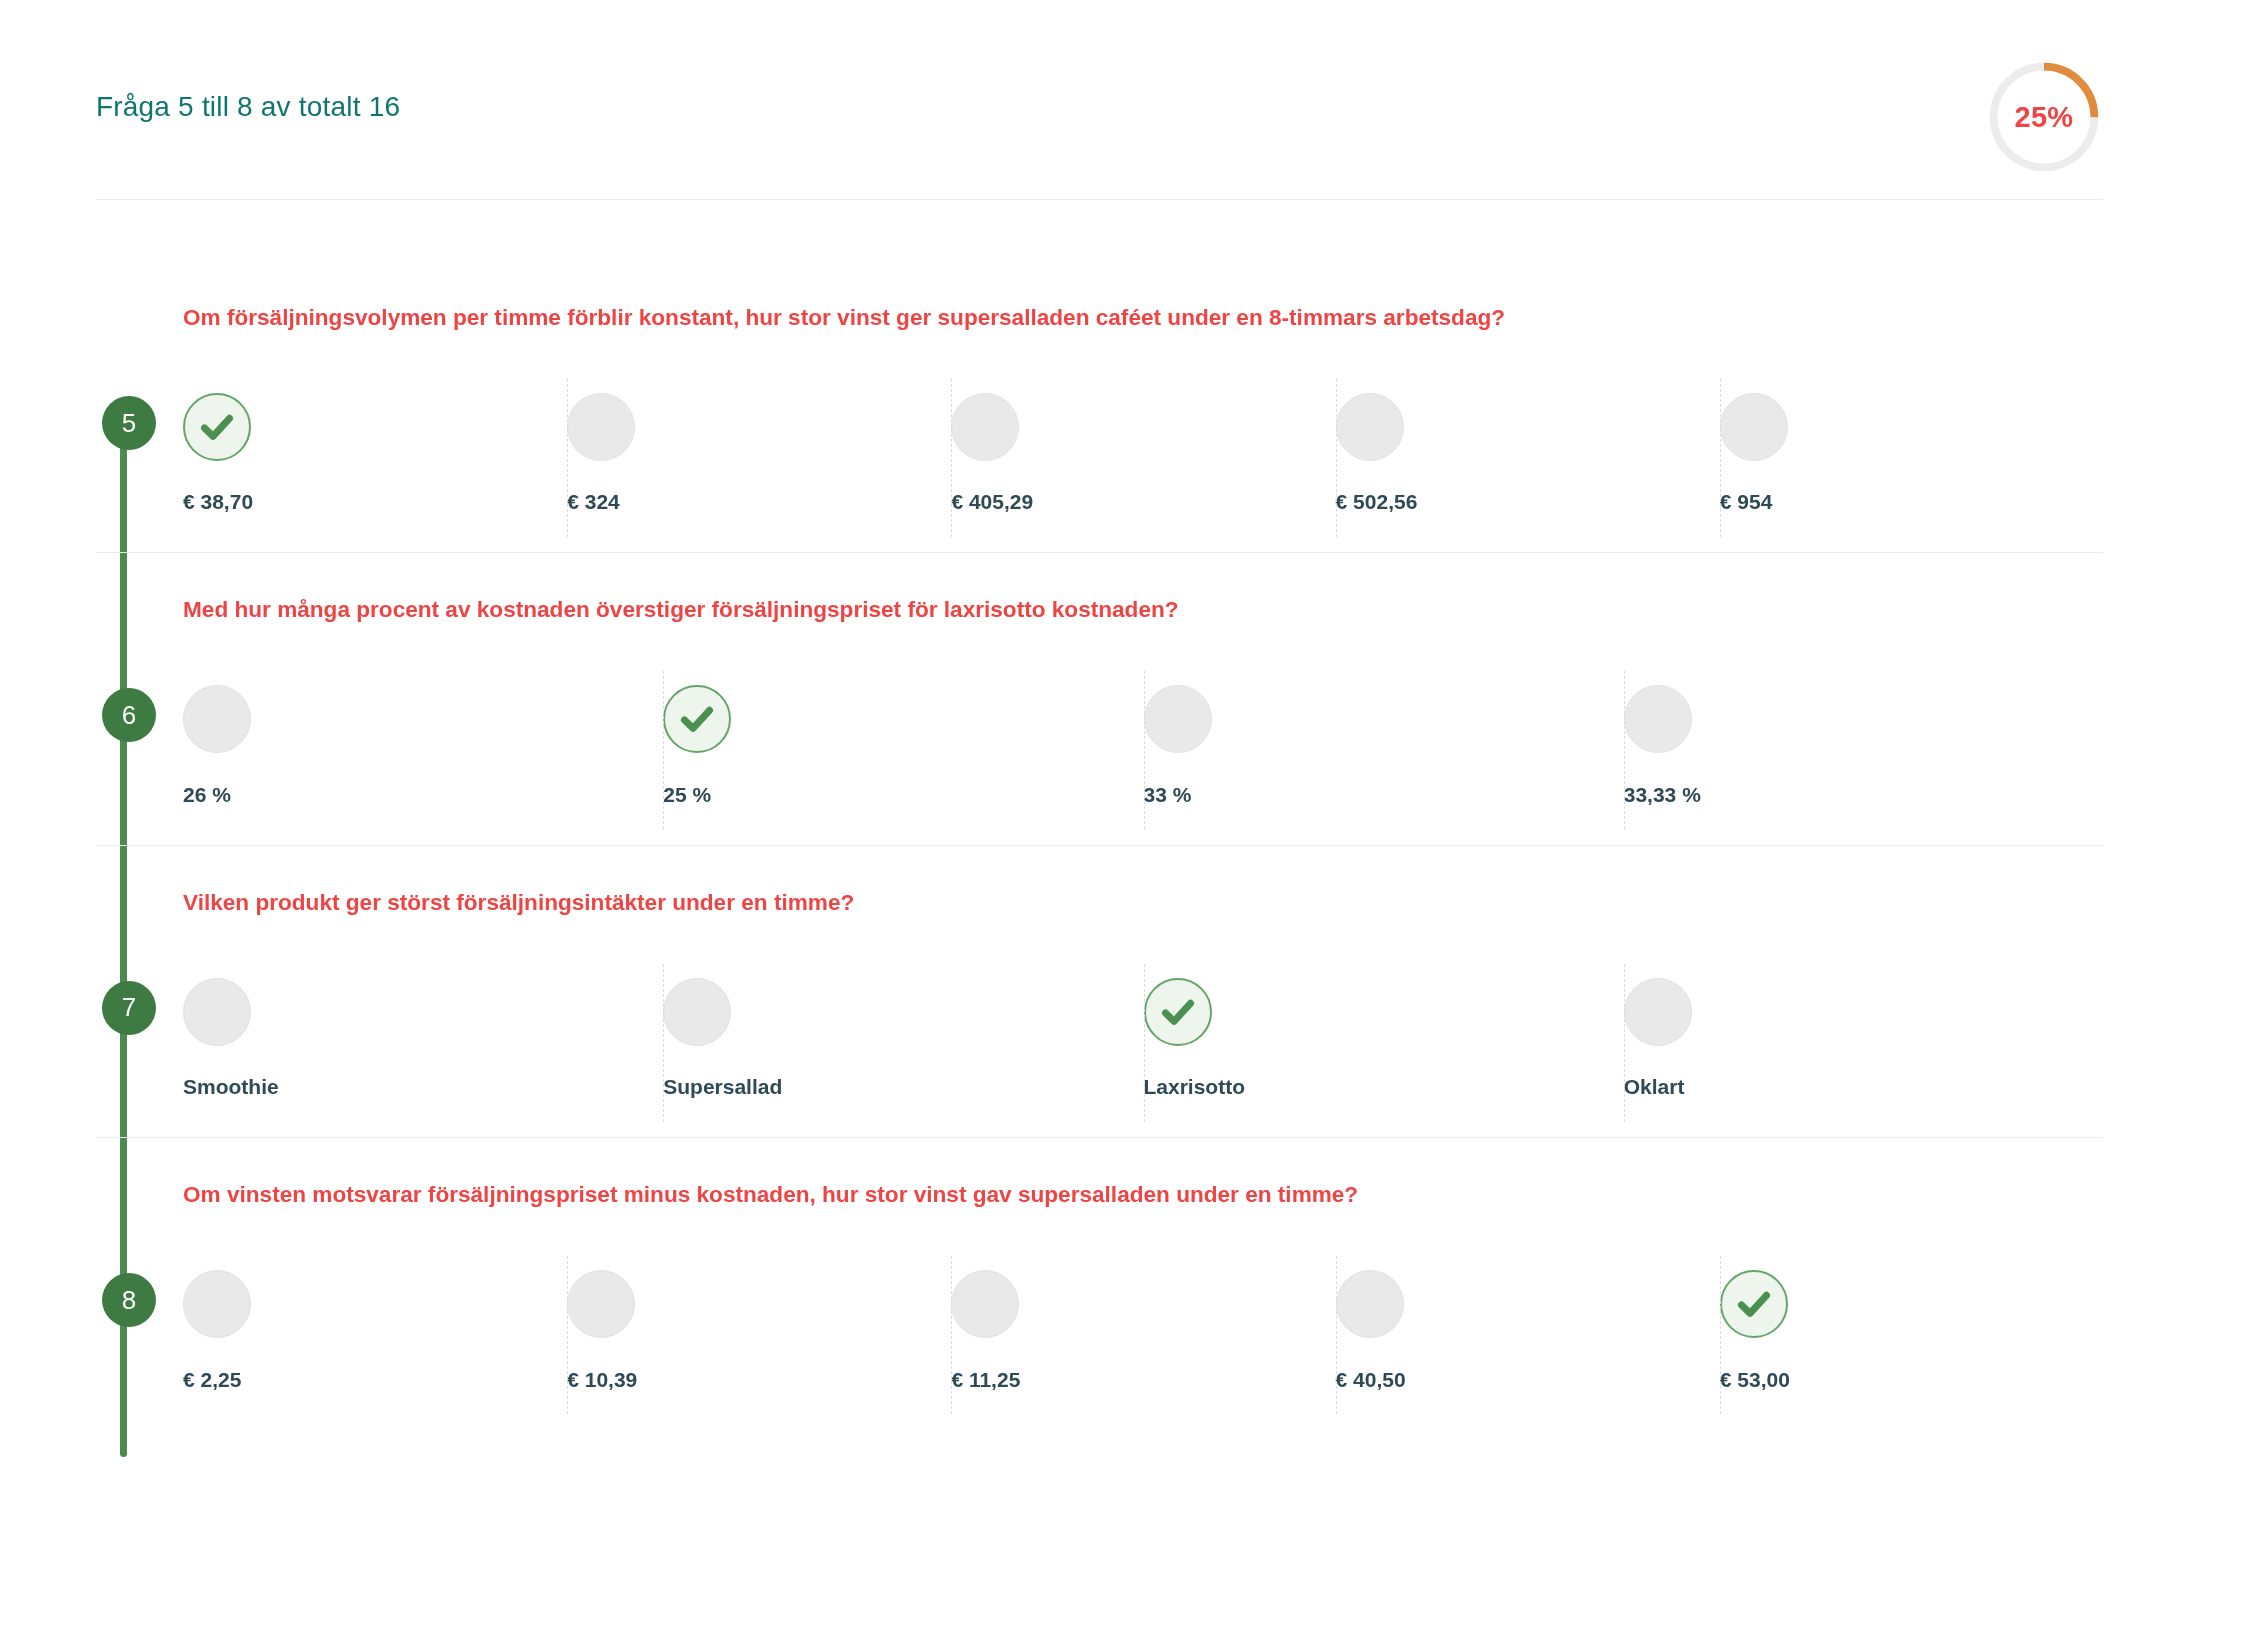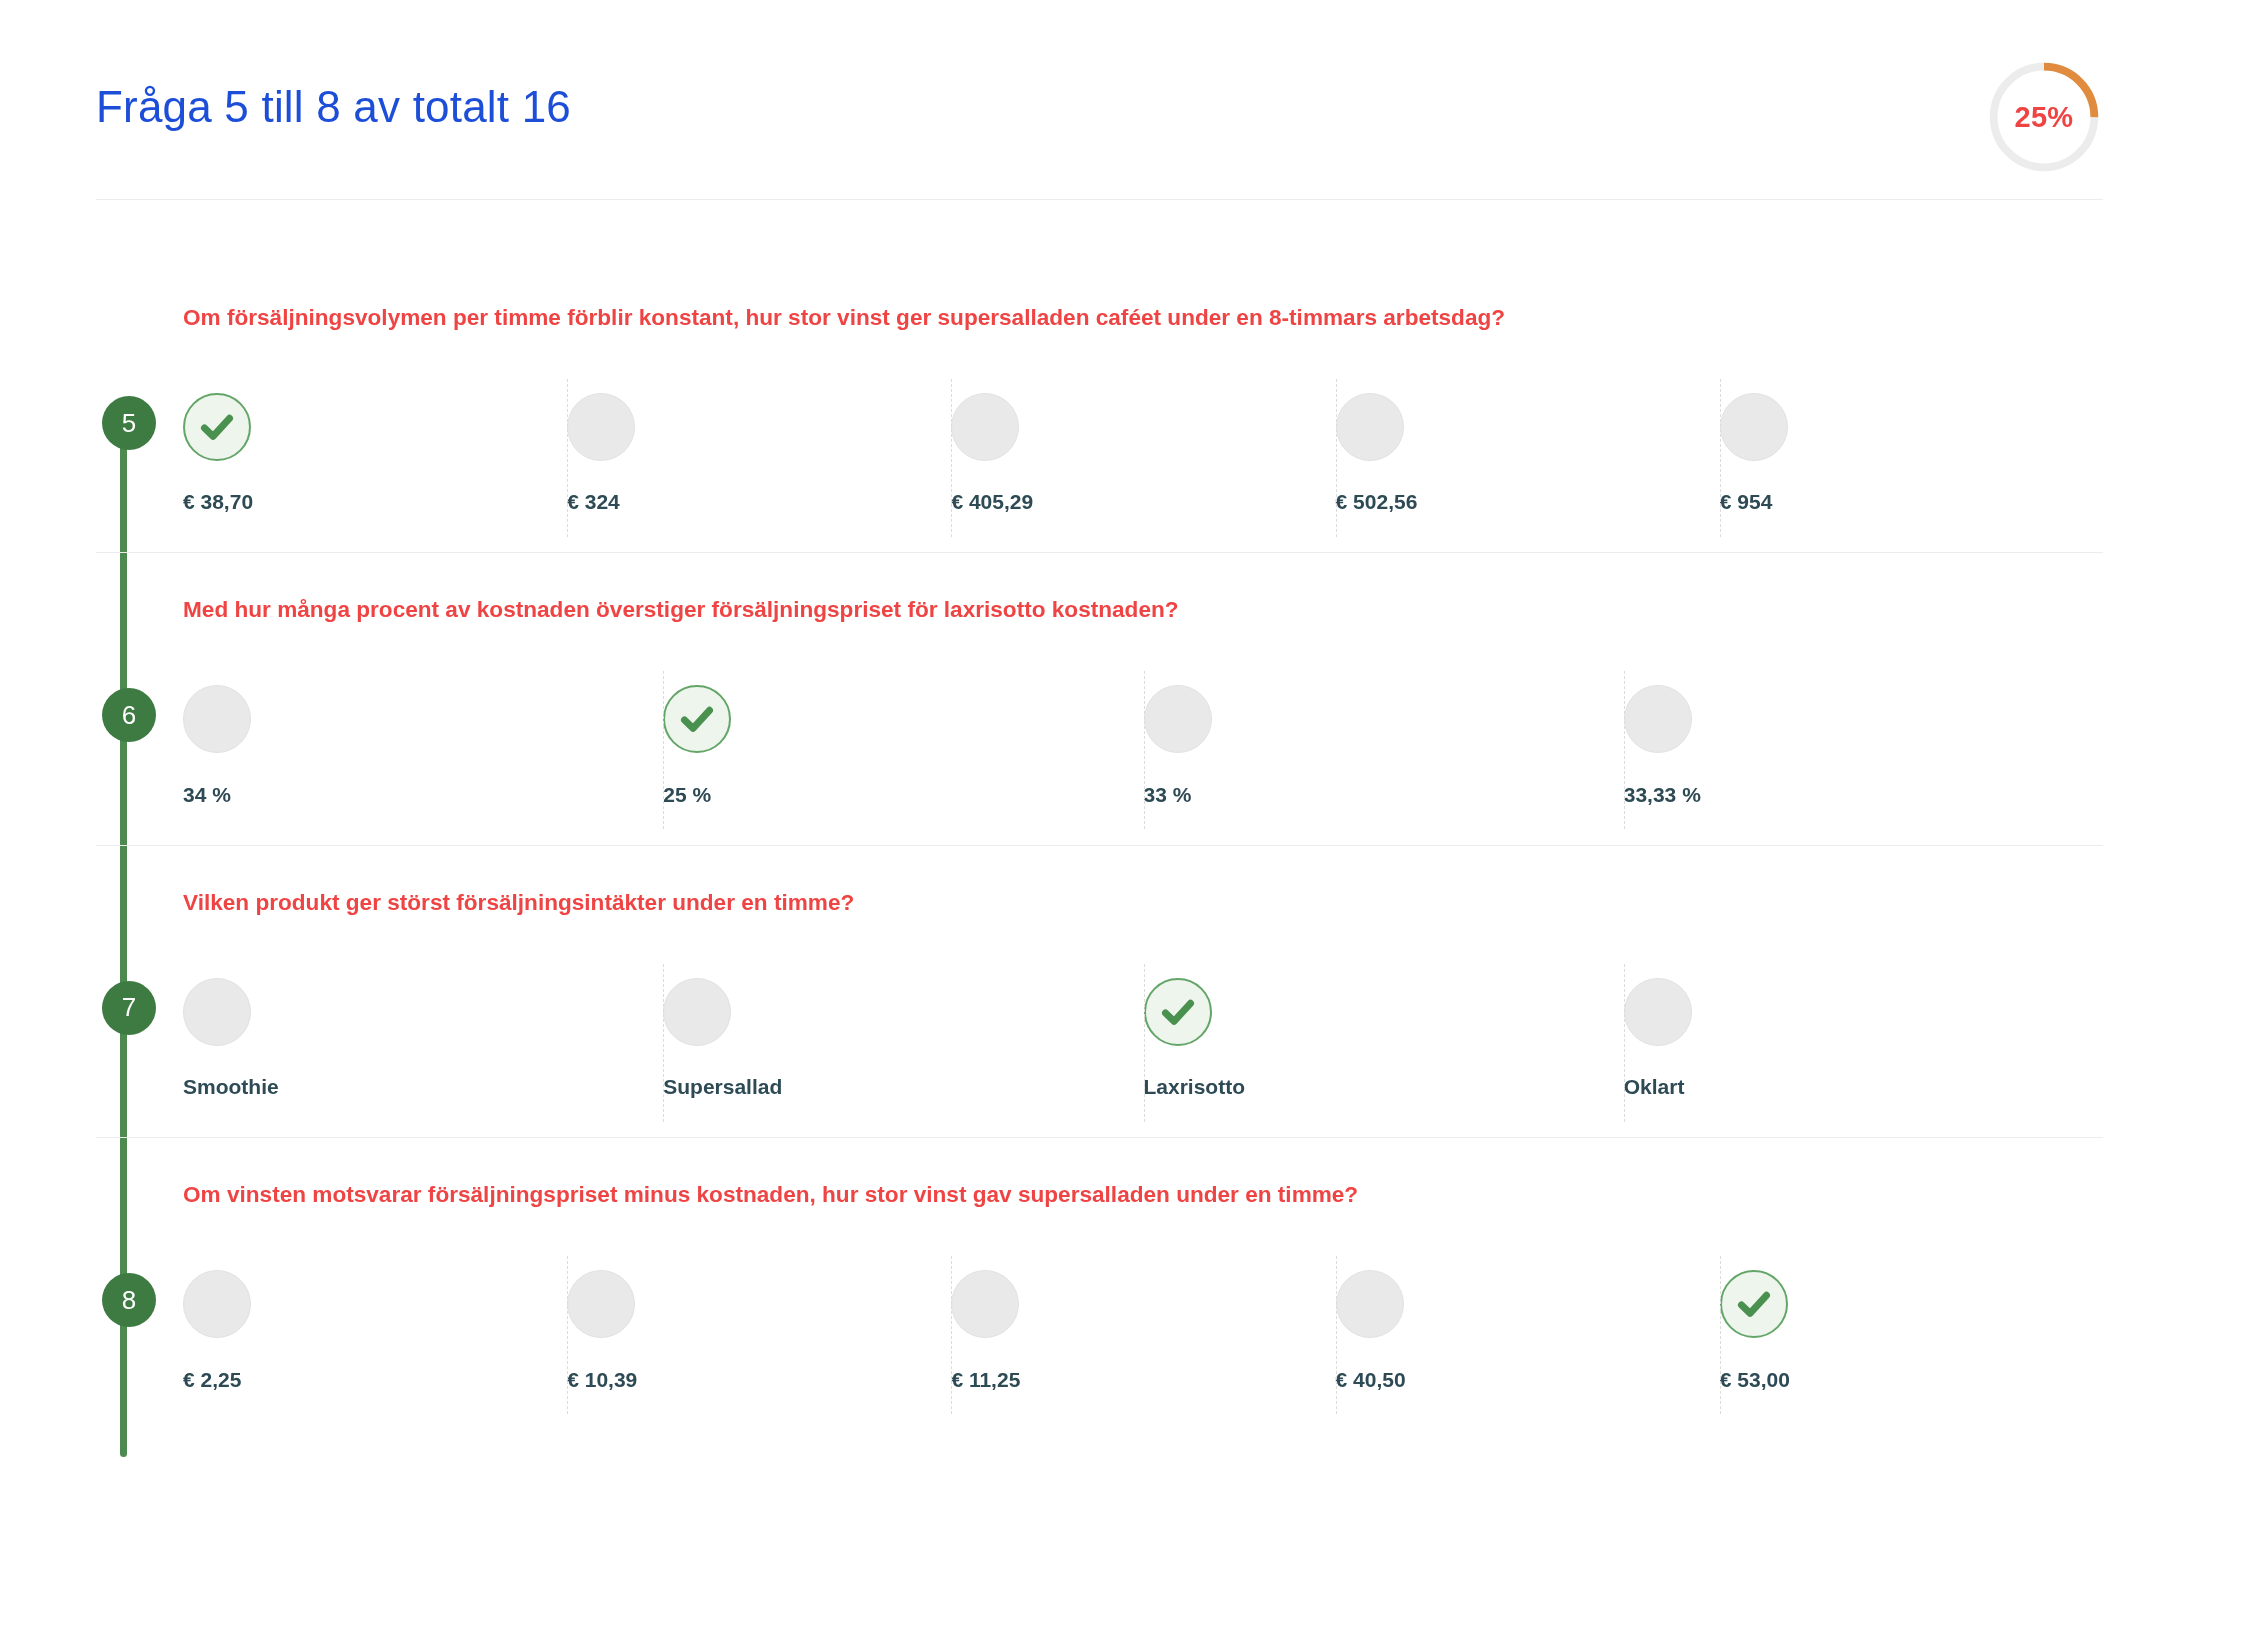--- a/index.html
+++ b/index.html
@@ -27,24 +27,24 @@
     top: 35px;
     width: 2007px;
     height: 165px;
     border-bottom: 1.7px solid #ececec;
     display: flex;
     align-items: center;
     justify-content: space-between;
   }
 
   .page-title {
-    font-size: 44px;
+    font-size: 28px;
     font-weight: 400;
     letter-spacing: 0.2px;
-    color: #1d4ed8;
+    color: #0f766e;
     white-space: nowrap;
     padding-bottom: 21px;
   }
 
   .progress-wrap {
     position: relative;
     width: 118px;
     height: 118px;
     padding-bottom: 21px;
   }
@@ -229,21 +229,21 @@
             <div class="opt-label">€ 954</div>
           </div>
         </div>
       </div>
       <div class="qblock">
         <div class="q-badge b6">6</div>
         <div class="q-text">Med hur många procent av kostnaden överstiger försäljningspriset för laxrisotto kostnaden?</div>
         <div class="options">
           <div class="option">
             <div class="opt-circle"></div>
-            <div class="opt-label">34 %</div>
+            <div class="opt-label">26 %</div>
           </div>
           <div class="option">
             <div class="opt-circle selected">
               <svg class="check" viewBox="0 0 24 24">
                 <path d="M4.5 12.6 L9.6 17.6 L19.5 6.8" fill="none" stroke="#4a9150" stroke-width="4.2" stroke-linecap="round" stroke-linejoin="round"></path>
               </svg>
             </div>
             <div class="opt-label">25 %</div>
           </div>
           <div class="option">

